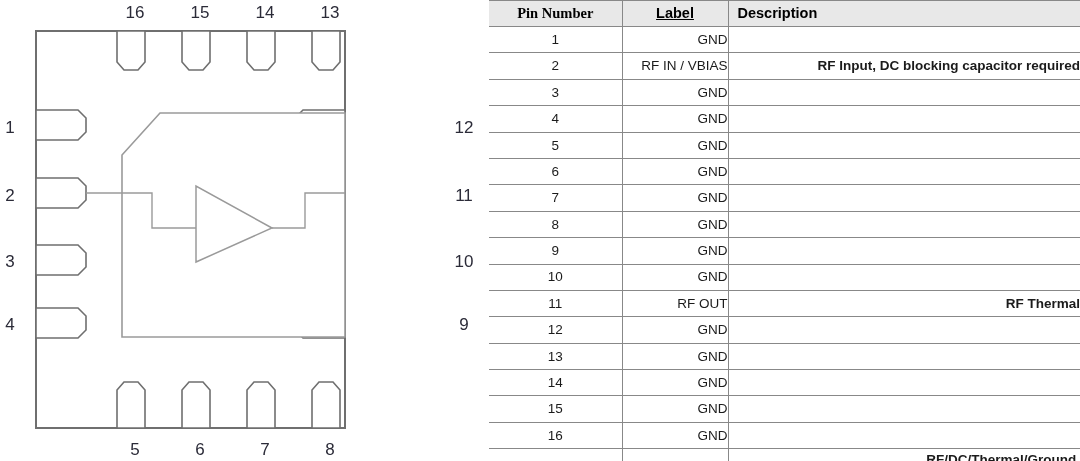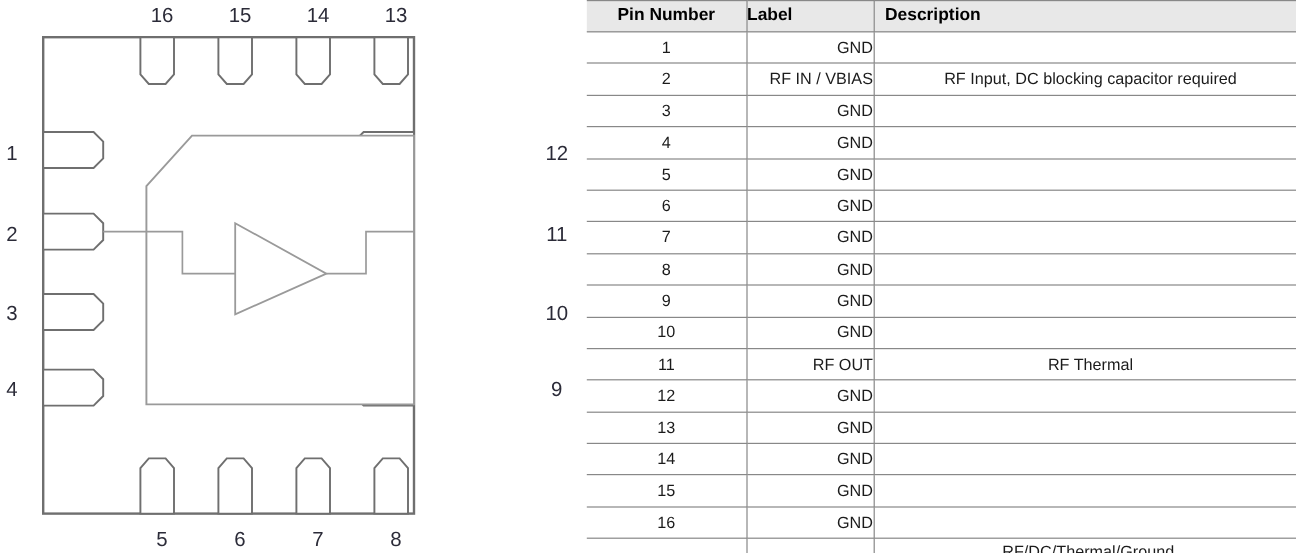--- a/index.html
+++ b/index.html
@@ -71,28 +71,28 @@
     background: #e8e8e8;
     font-weight: bold;
     font-size: 14.5px;
     color: #000000;
     height: 25px;
     border-top: none;
     border-left: none;
     border-right: none;
     border-bottom: 1px solid #7a7a7a;
   }
-  thead th.h-pin   { text-align: center; }
-  thead th.h-label { text-align: left; }
+  thead th.h-pin   { text-align: center; font-family: Liberation Serif, serif; }
+  thead th.h-label { text-align: center; text-decoration: underline; }
   thead th.h-desc  { text-align: left; padding-left: 9px; }
 
   tbody td { height: 25.4px; }
   tbody td.cell-pin   { text-align: center; }
   tbody td.cell-label { text-align: right; }
-  tbody td.cell-desc  { text-align: center; padding-left: 9px; }
+  tbody td.cell-desc  { text-align: right; padding-left: 9px; font-weight: bold; }
 
   tbody tr.row-paddle td { height: 38px; }
   tbody tr.row-paddle td.cell-desc {
     white-space: pre;
     line-height: 1.22;
     font-size: 13.5px;
   }
 
   
   table.pin-table tr > *:first-child { border-left: none; }

